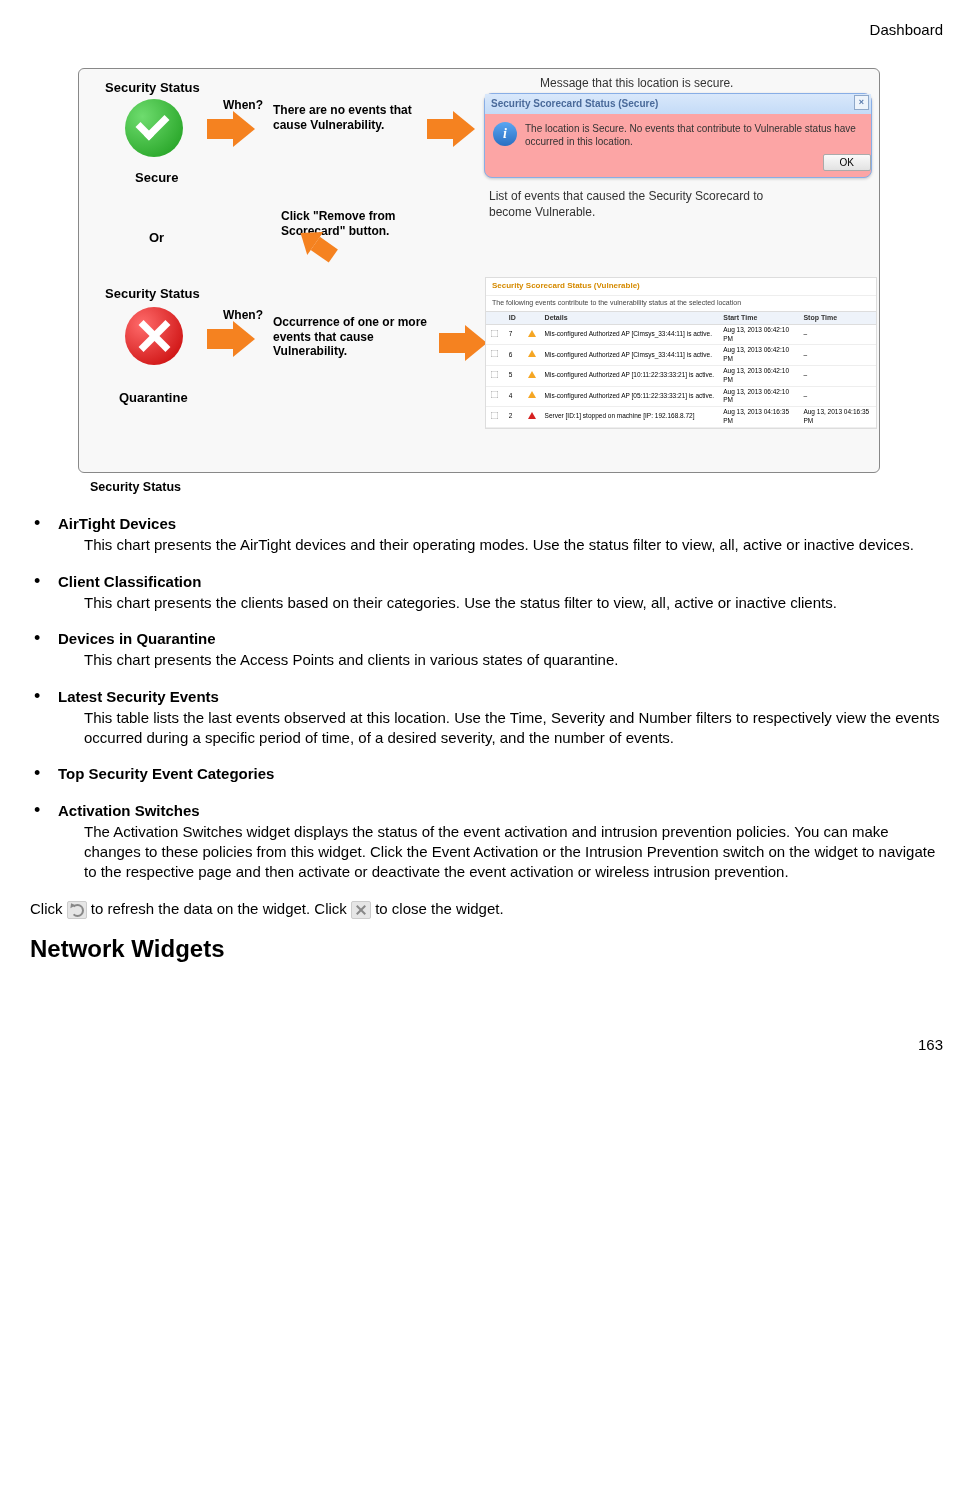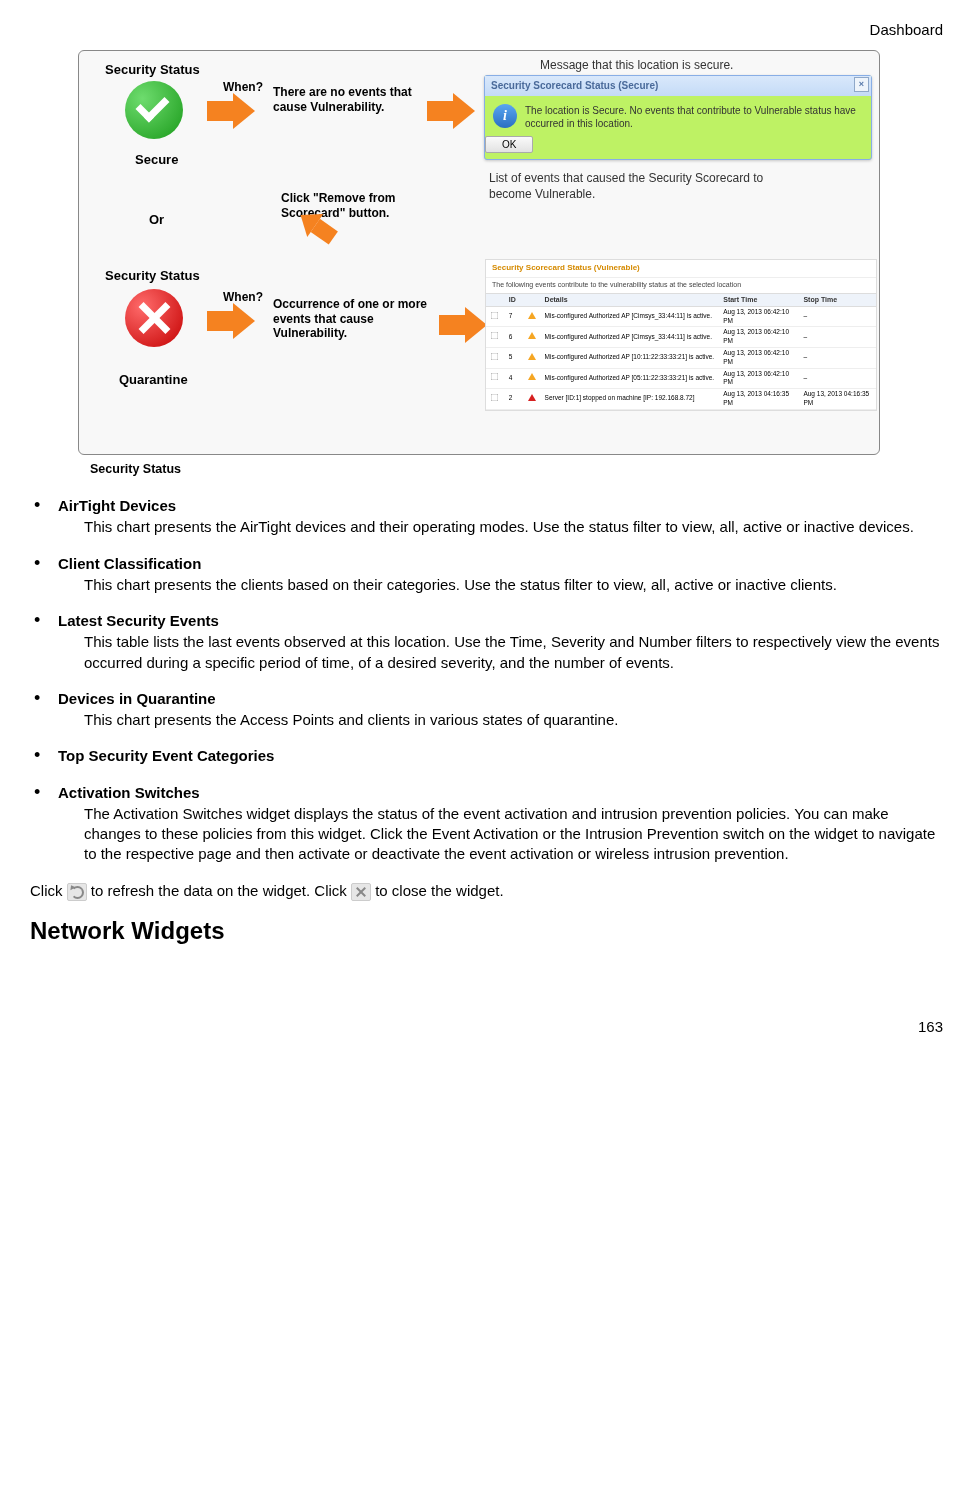--- a/index.html
+++ b/index.html
@@ -9,21 +9,21 @@
     margin: 0;
     padding: 20px 30px 20px 30px;
     width: 973px;
     box-sizing: border-box;
     line-height: 1.35;
   }
 
   .header-right {
     text-align: right;
     font-size: 15px;
-    margin-bottom: 10px;
+    margin-bottom: 28px;
   }
 
   .figure-wrap {
     margin-left: 48px;
     margin-bottom: 6px;
   }
 
   .diagram-box {
     border: 1px solid #888;
     border-radius: 6px;
@@ -97,22 +97,22 @@
     border-top: 18px solid transparent;
     border-bottom: 18px solid transparent;
     border-left: 22px solid #f58220;
   }
 
   .arrow-group { position: absolute; }
 
   .dialog {
     position: absolute;
     border: 1px solid #88aee6;
-    border-radius: 3px;
-    background: #bef264;
+    border-radius: 8px;
+    background: #fca5a5;
     font-size: 10px;
     box-shadow: 0 1px 3px rgba(0,0,0,0.2);
   }
   .dialog-title {
     background: linear-gradient(#d9e8fb, #c4dbf7);
     padding: 3px 6px;
     font-weight: bold;
     color: #4a6a9a;
     position: relative;
     font-size: 10px;
@@ -139,21 +139,21 @@
     background: linear-gradient(#5aa6f2, #2a6fc2);
     color: #fff;
     font-weight: bold;
     font-style: italic;
     font-family: Georgia, serif;
     text-align: center;
     line-height: 24px;
     font-size: 14px;
     flex-shrink: 0;
   }
-  .dialog-btn-row { text-align: left; padding-bottom: 6px; }
+  .dialog-btn-row { text-align: right; padding-bottom: 6px; }
   .dialog-btn {
     display: inline-block;
     border: 1px solid #aaa;
     background: linear-gradient(#fafafa, #e2e2e2);
     padding: 1px 16px;
     font-size: 10px;
     border-radius: 2px;
   }
 
   .event-panel {
@@ -425,26 +425,26 @@
 <ul class="main-list">
   <li>
     <span class="item-title">AirTight Devices</span>
     <span class="item-body">This chart presents the AirTight devices and their operating modes. Use the status filter to view, all, active or inactive devices.</span>
   </li>
   <li>
     <span class="item-title">Client Classification</span>
     <span class="item-body">This chart presents the clients based on their categories. Use the status filter to view, all, active or inactive clients.</span>
   </li>
   <li>
+    <span class="item-title">Devices in Quarantine</span>
+    <span class="item-body">This chart presents the Access Points and clients in various states of quarantine.</span>
+  </li>
+  <li>
     <span class="item-title">Latest Security Events</span>
     <span class="item-body">This table lists the last events observed at this location. Use the Time, Severity and Number filters to respectively view the events occurred during a specific period of time, of a desired severity, and the number of events.</span>
-  </li>
-  <li>
-    <span class="item-title">Devices in Quarantine</span>
-    <span class="item-body">This chart presents the Access Points and clients in various states of quarantine.</span>
   </li>
   <li>
     <span class="item-title">Top Security Event Categories</span>
   </li>
   <li>
     <span class="item-title">Activation Switches</span>
     <span class="item-body">The Activation Switches widget displays the status of the event activation and intrusion prevention policies. You can make changes to these policies from this widget. Click the Event Activation or the Intrusion Prevention switch on the widget to navigate to the respective page and then activate or deactivate the event activation or wireless intrusion prevention.</span>
   </li>
 </ul>
 

